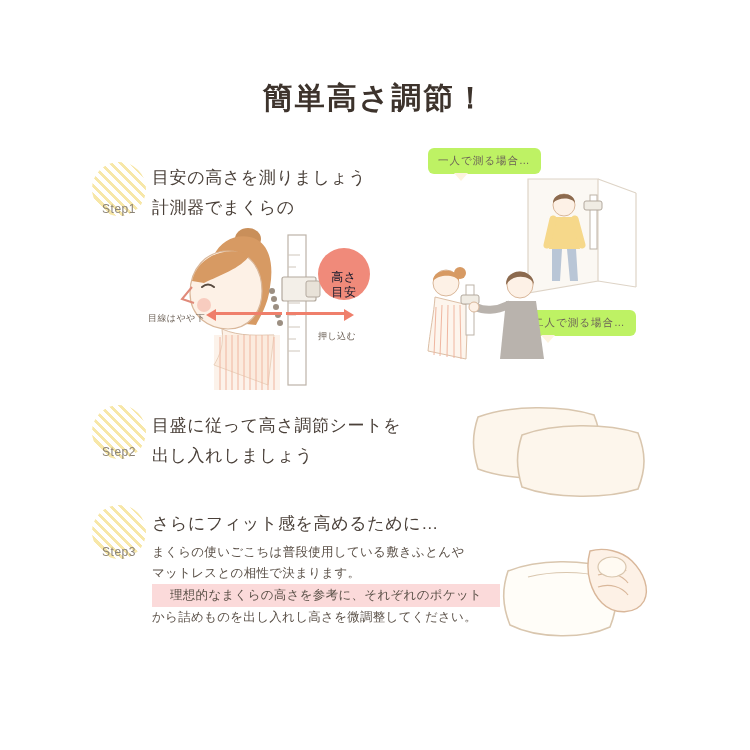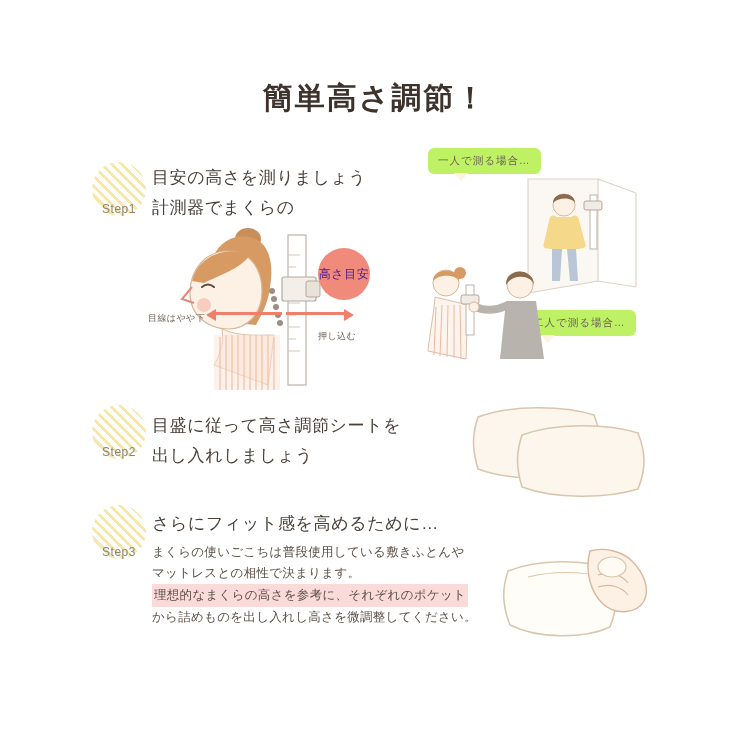--- a/index.html
+++ b/index.html
@@ -42,41 +42,41 @@
   .s1t{left:152px;top:163px;}
   .s2t{left:152px;top:411px;}
   .s3t{left:152px;top:509px;}
 
   .fine{
     position:absolute;left:152px;top:542px;
     font-size:12.5px;line-height:21px;color:#5b5148;letter-spacing:0.3px;
   }
   .highlight{
     background:#fbdada;
-    padding:1px 2px;
+    padding:1px 18px;
     display:inline-block;
   }
 
   
   .ill{position:absolute;}
 
   
   .head-ill{left:170px;top:225px;width:200px;height:165px;}
 
   
   .mini-label{
     position:absolute;font-size:9px;color:#6a5f55;letter-spacing:0.4px;
     white-space:nowrap;
   }
 
   .tag-box{
     position:absolute;
-    background:#f08a7a;color:#4c1d95;border-radius:50%;
+    background:#f08a7a;color:#0f172a;border-radius:50%;
     width:52px;height:52px;
-    display:flex;flex-direction:row;align-items:center;justify-content:center;
+    display:flex;flex-direction:column;align-items:center;justify-content:flex-end;
     font-size:12px;line-height:15px;letter-spacing:0.5px;
   }
 
   
   .bubble{
     position:absolute;
     background:#bef264;
     border-radius:6px;
     font-size:10.5px;color:#6b6057;
     padding:6px 10px;

